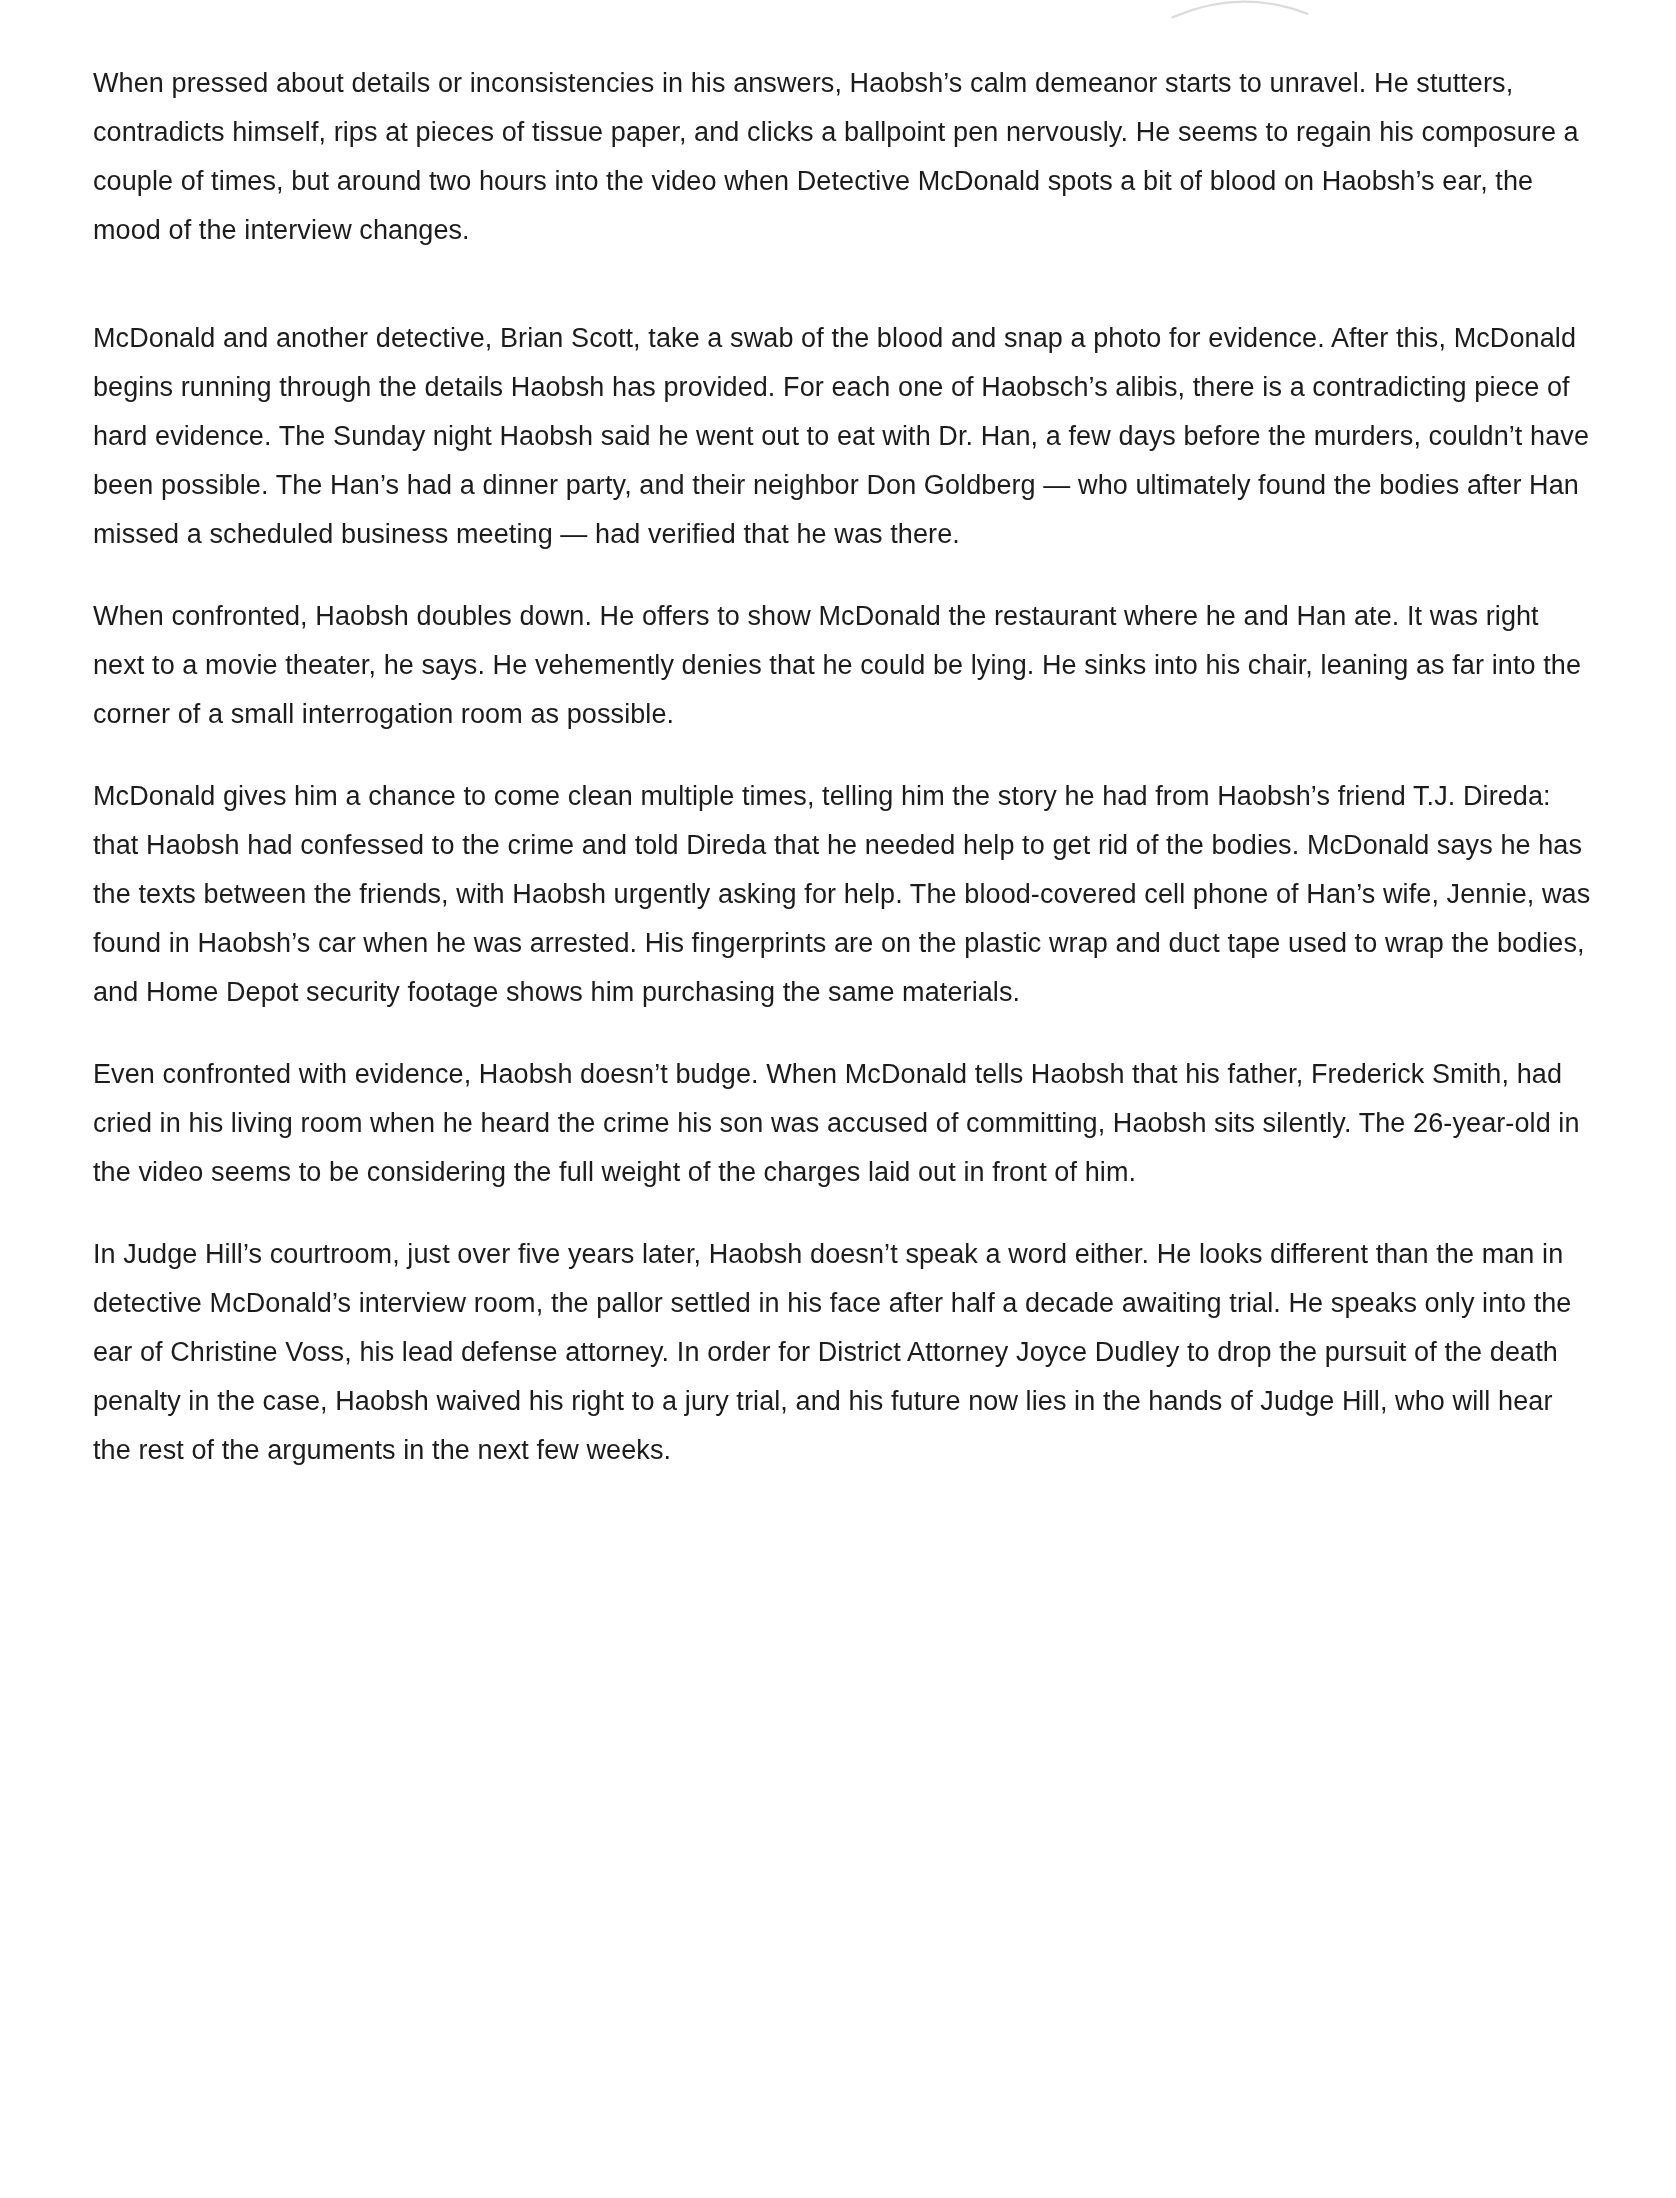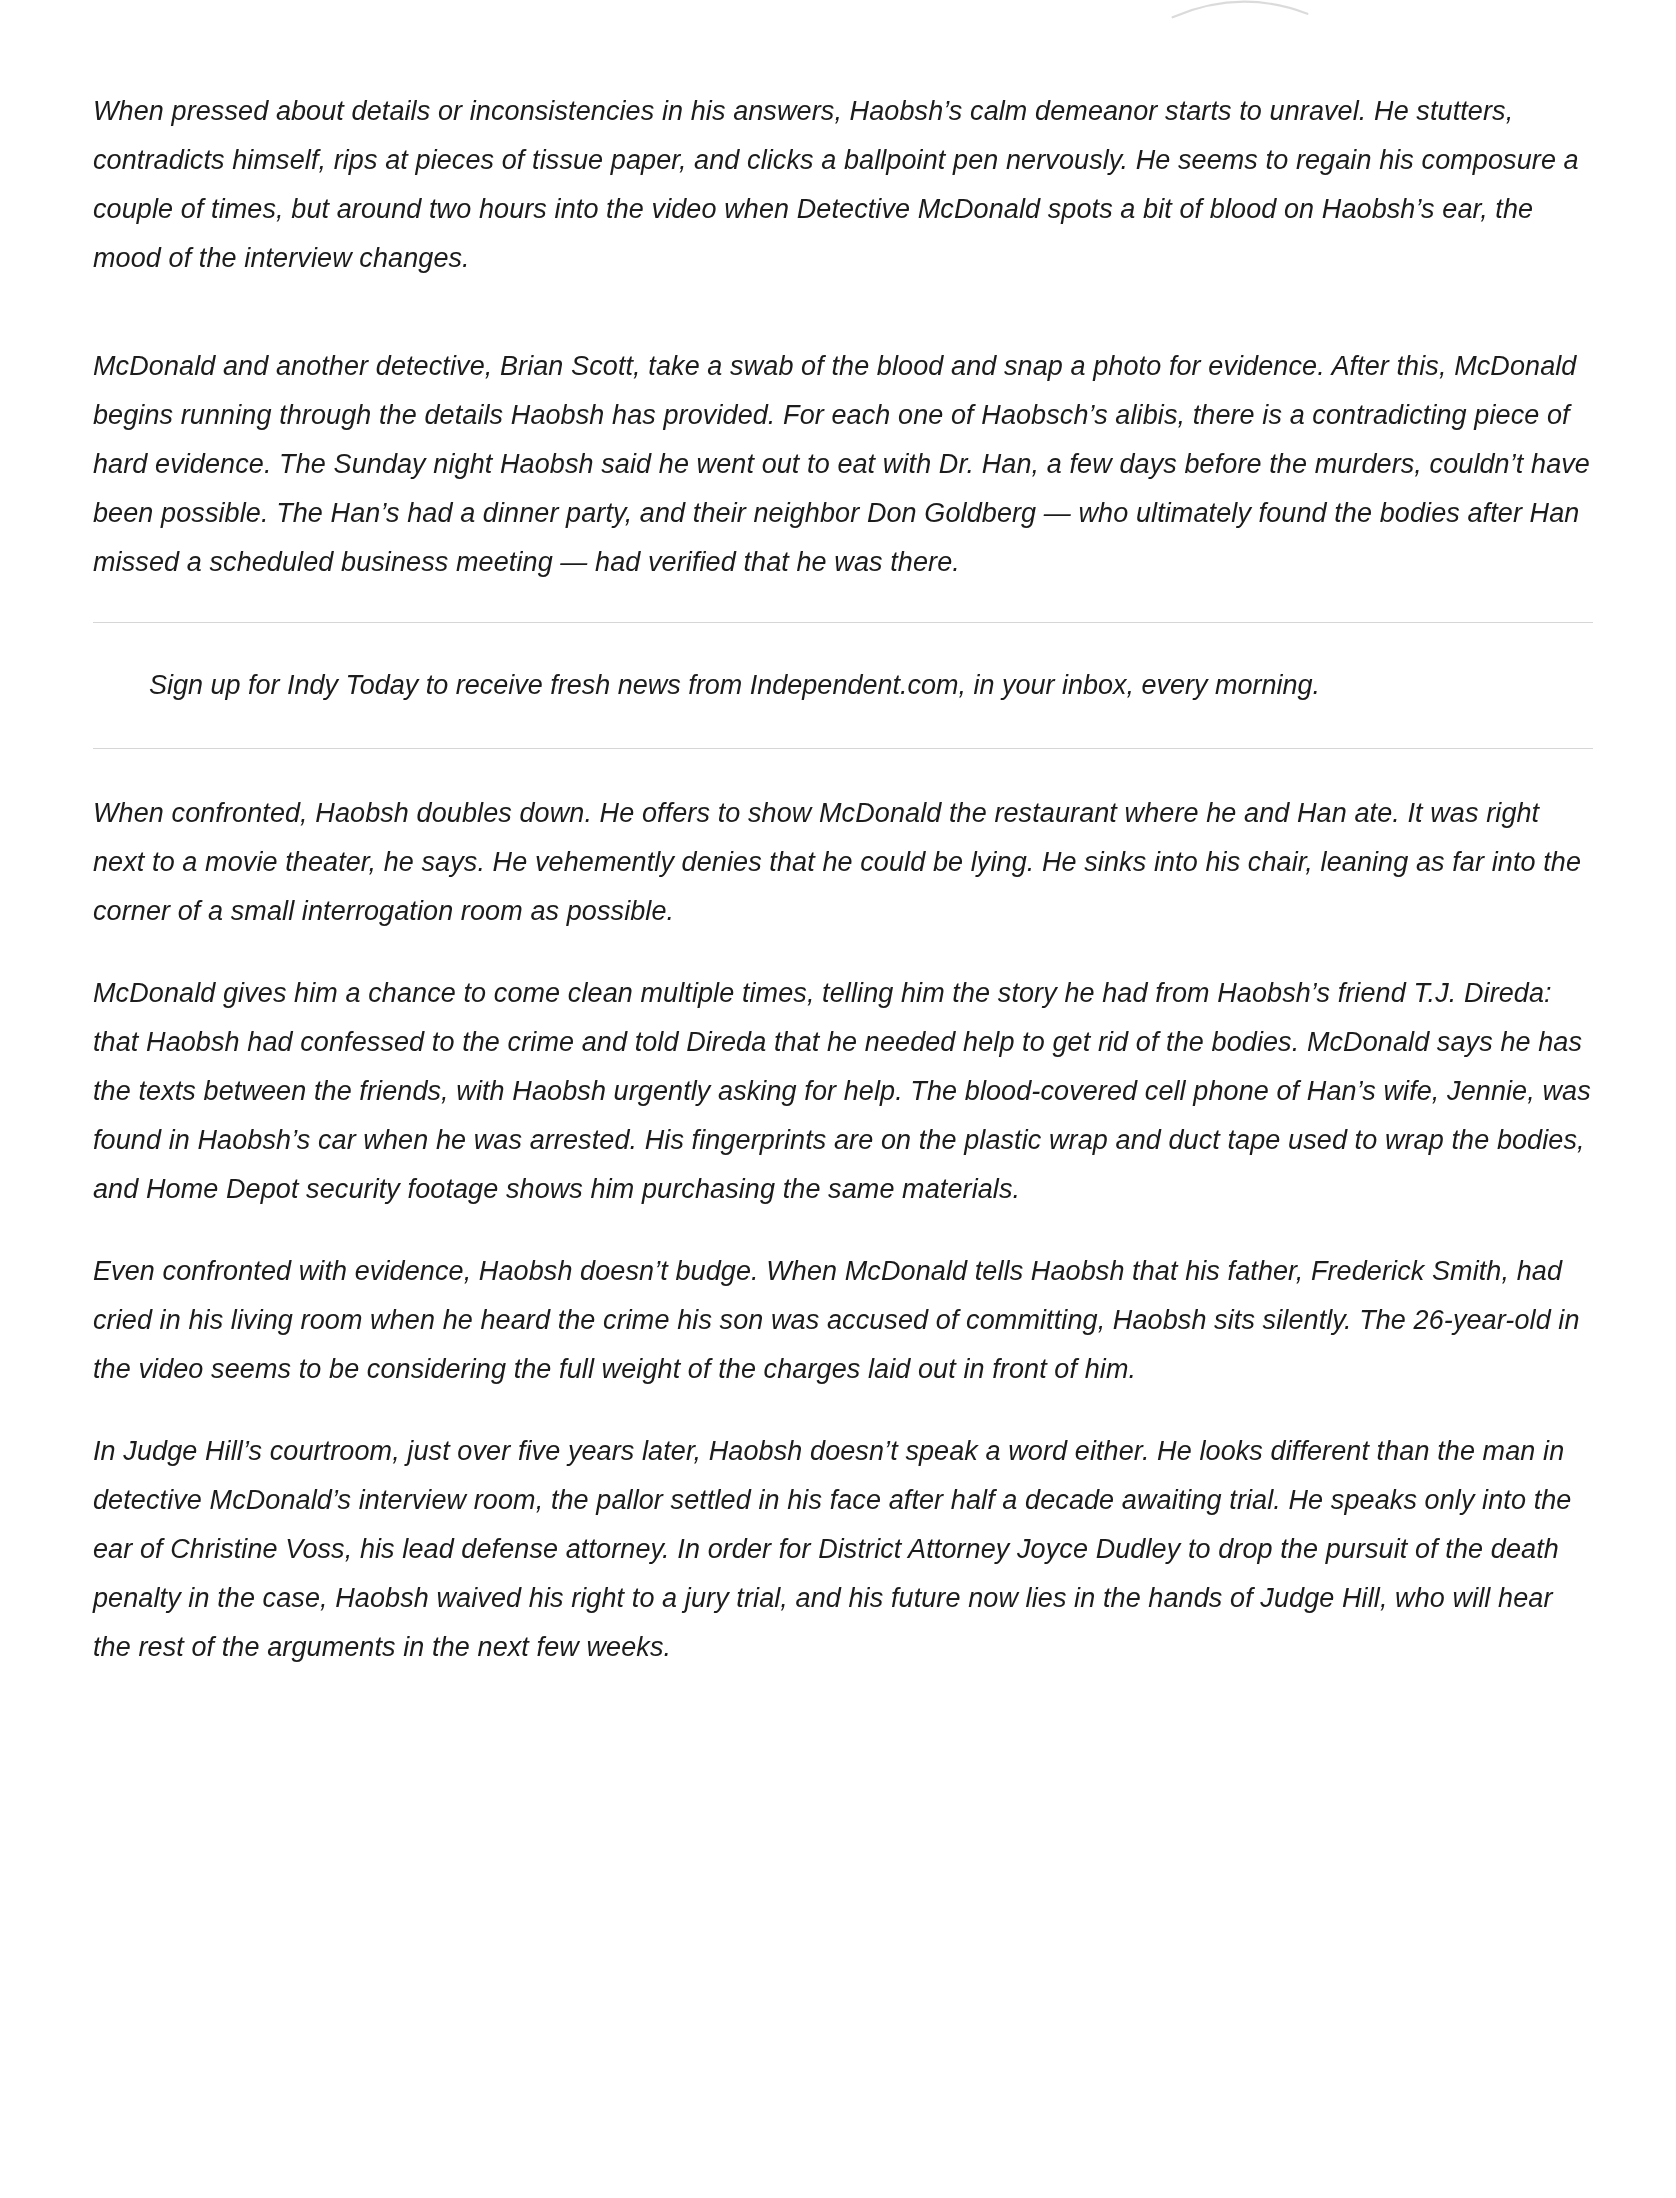--- a/index.html
+++ b/index.html
@@ -18,23 +18,22 @@
   .scan-artifact {
     position: absolute;
     top: 0;
     left: 1170px;
     width: 140px;
     height: 19px;
     opacity: 0.65;
     pointer-events: none;
   }
   .content {
-    padding: 87px 84px 52px 93px;
+    padding: 59px 84px 52px 93px;
     max-width: 1677px;
-    font-style: italic;
   }
   .para {
     font-size: 27px;
     line-height: 49px;
     font-weight: 400;
     letter-spacing: 0.1px;
     margin: 0 0 33px 0;
     color: #1c1c1c;
     text-align: left;
   }
@@ -66,23 +65,20 @@
   <svg class="scan-artifact" viewBox="0 0 160 22" xmlns="http://www.w3.org/2000/svg" aria-hidden="true">
     <path d="M2,20 Q 80,-14 158,16" stroke="#c9c9c9" stroke-width="2.5" fill="none" stroke-linecap="round"></path>
   </svg>
 
   <section class="content">
 
     <p class="para para-first">When pressed about details or inconsistencies in his answers, Haobsh’s calm demeanor starts to unravel. He stutters, contradicts himself, rips at pieces of tissue paper, and clicks a ballpoint pen nervously. He seems to regain his composure a couple of times, but around two hours into the video when Detective McDonald spots a bit of blood on Haobsh’s ear, the mood of the interview changes.</p>
 
     <p class="para">McDonald and another detective, Brian Scott, take a swab of the blood and snap a photo for evidence. After this, McDonald begins running through the details Haobsh has provided. For each one of Haobsch’s alibis, there is a contradicting piece of hard evidence. The Sunday night Haobsh said he went out to eat with Dr. Han, a few days before the murders, couldn’t have been possible. The Han’s had a dinner party, and their neighbor Don Goldberg — who ultimately found the bodies after Han missed a scheduled business meeting — had verified that he was there.</p>
 
-    <div class="callout">
-      <p class="callout-text">Sign up for Indy Today to receive fresh news from Independent.com, in your inbox, every morning.</p>
-    </div>
 
     <p class="para">When confronted, Haobsh doubles down. He offers to show McDonald the restaurant where he and Han ate. It was right next to a movie theater, he says. He vehemently denies that he could be lying. He sinks into his chair, leaning as far into the corner of a small interrogation room as possible.</p>
 
 
     <p class="para">McDonald gives him a chance to come clean multiple times, telling him the story he had from Haobsh’s friend T.J. Direda: that Haobsh had confessed to the crime and told Direda that he needed help to get rid of the bodies. McDonald says he has the texts between the friends, with Haobsh urgently asking for help. The blood-covered cell phone of Han’s wife, Jennie, was found in Haobsh’s car when he was arrested. His fingerprints are on the plastic wrap and duct tape used to wrap the bodies, and Home Depot security footage shows him purchasing the same materials.</p>
 
     <p class="para">Even confronted with evidence, Haobsh doesn’t budge. When McDonald tells Haobsh that his father, Frederick Smith, had cried in his living room when he heard the crime his son was accused of committing, Haobsh sits silently. The 26-year-old in the video seems to be considering the full weight of the charges laid out in front of him.</p>
 
     <p class="para para-last">In Judge Hill’s courtroom, just over five years later, Haobsh doesn’t speak a word either. He looks different than the man in detective McDonald’s interview room, the pallor settled in his face after half a decade awaiting trial. He speaks only into the ear of Christine Voss, his lead defense attorney. In order for District Attorney Joyce Dudley to drop the pursuit of the death penalty in the case, Haobsh waived his right to a jury trial, and his future now lies in the hands of Judge Hill, who will hear the rest of the arguments in the next few weeks.</p>
 

